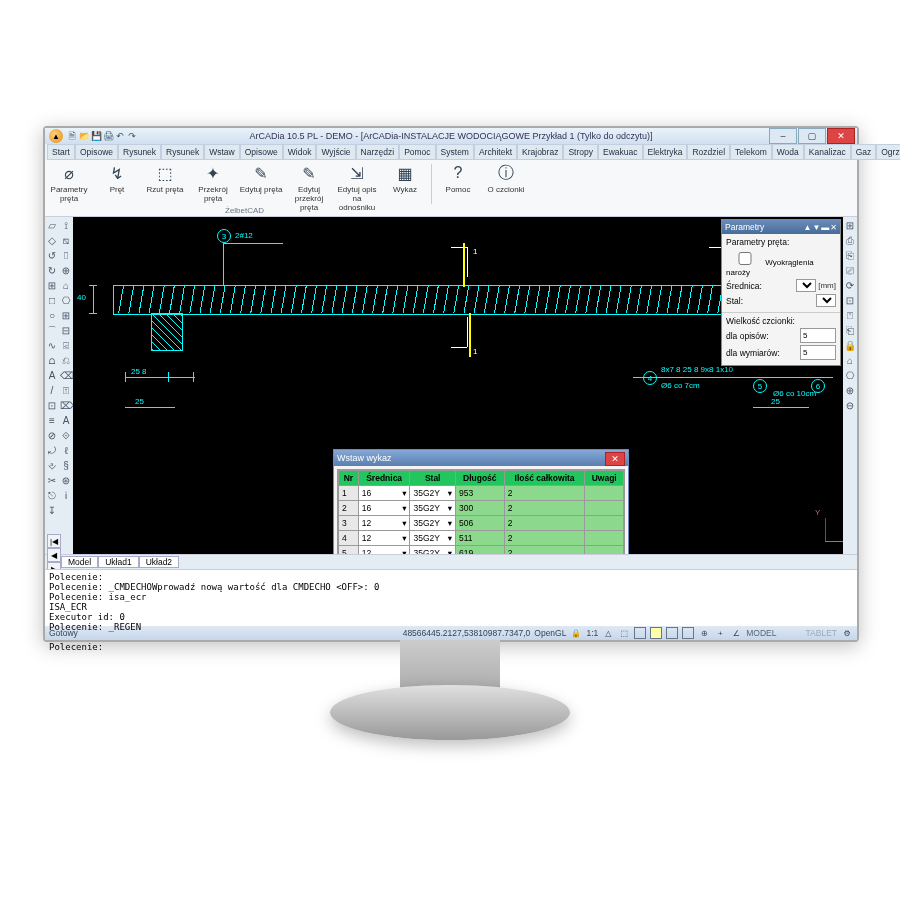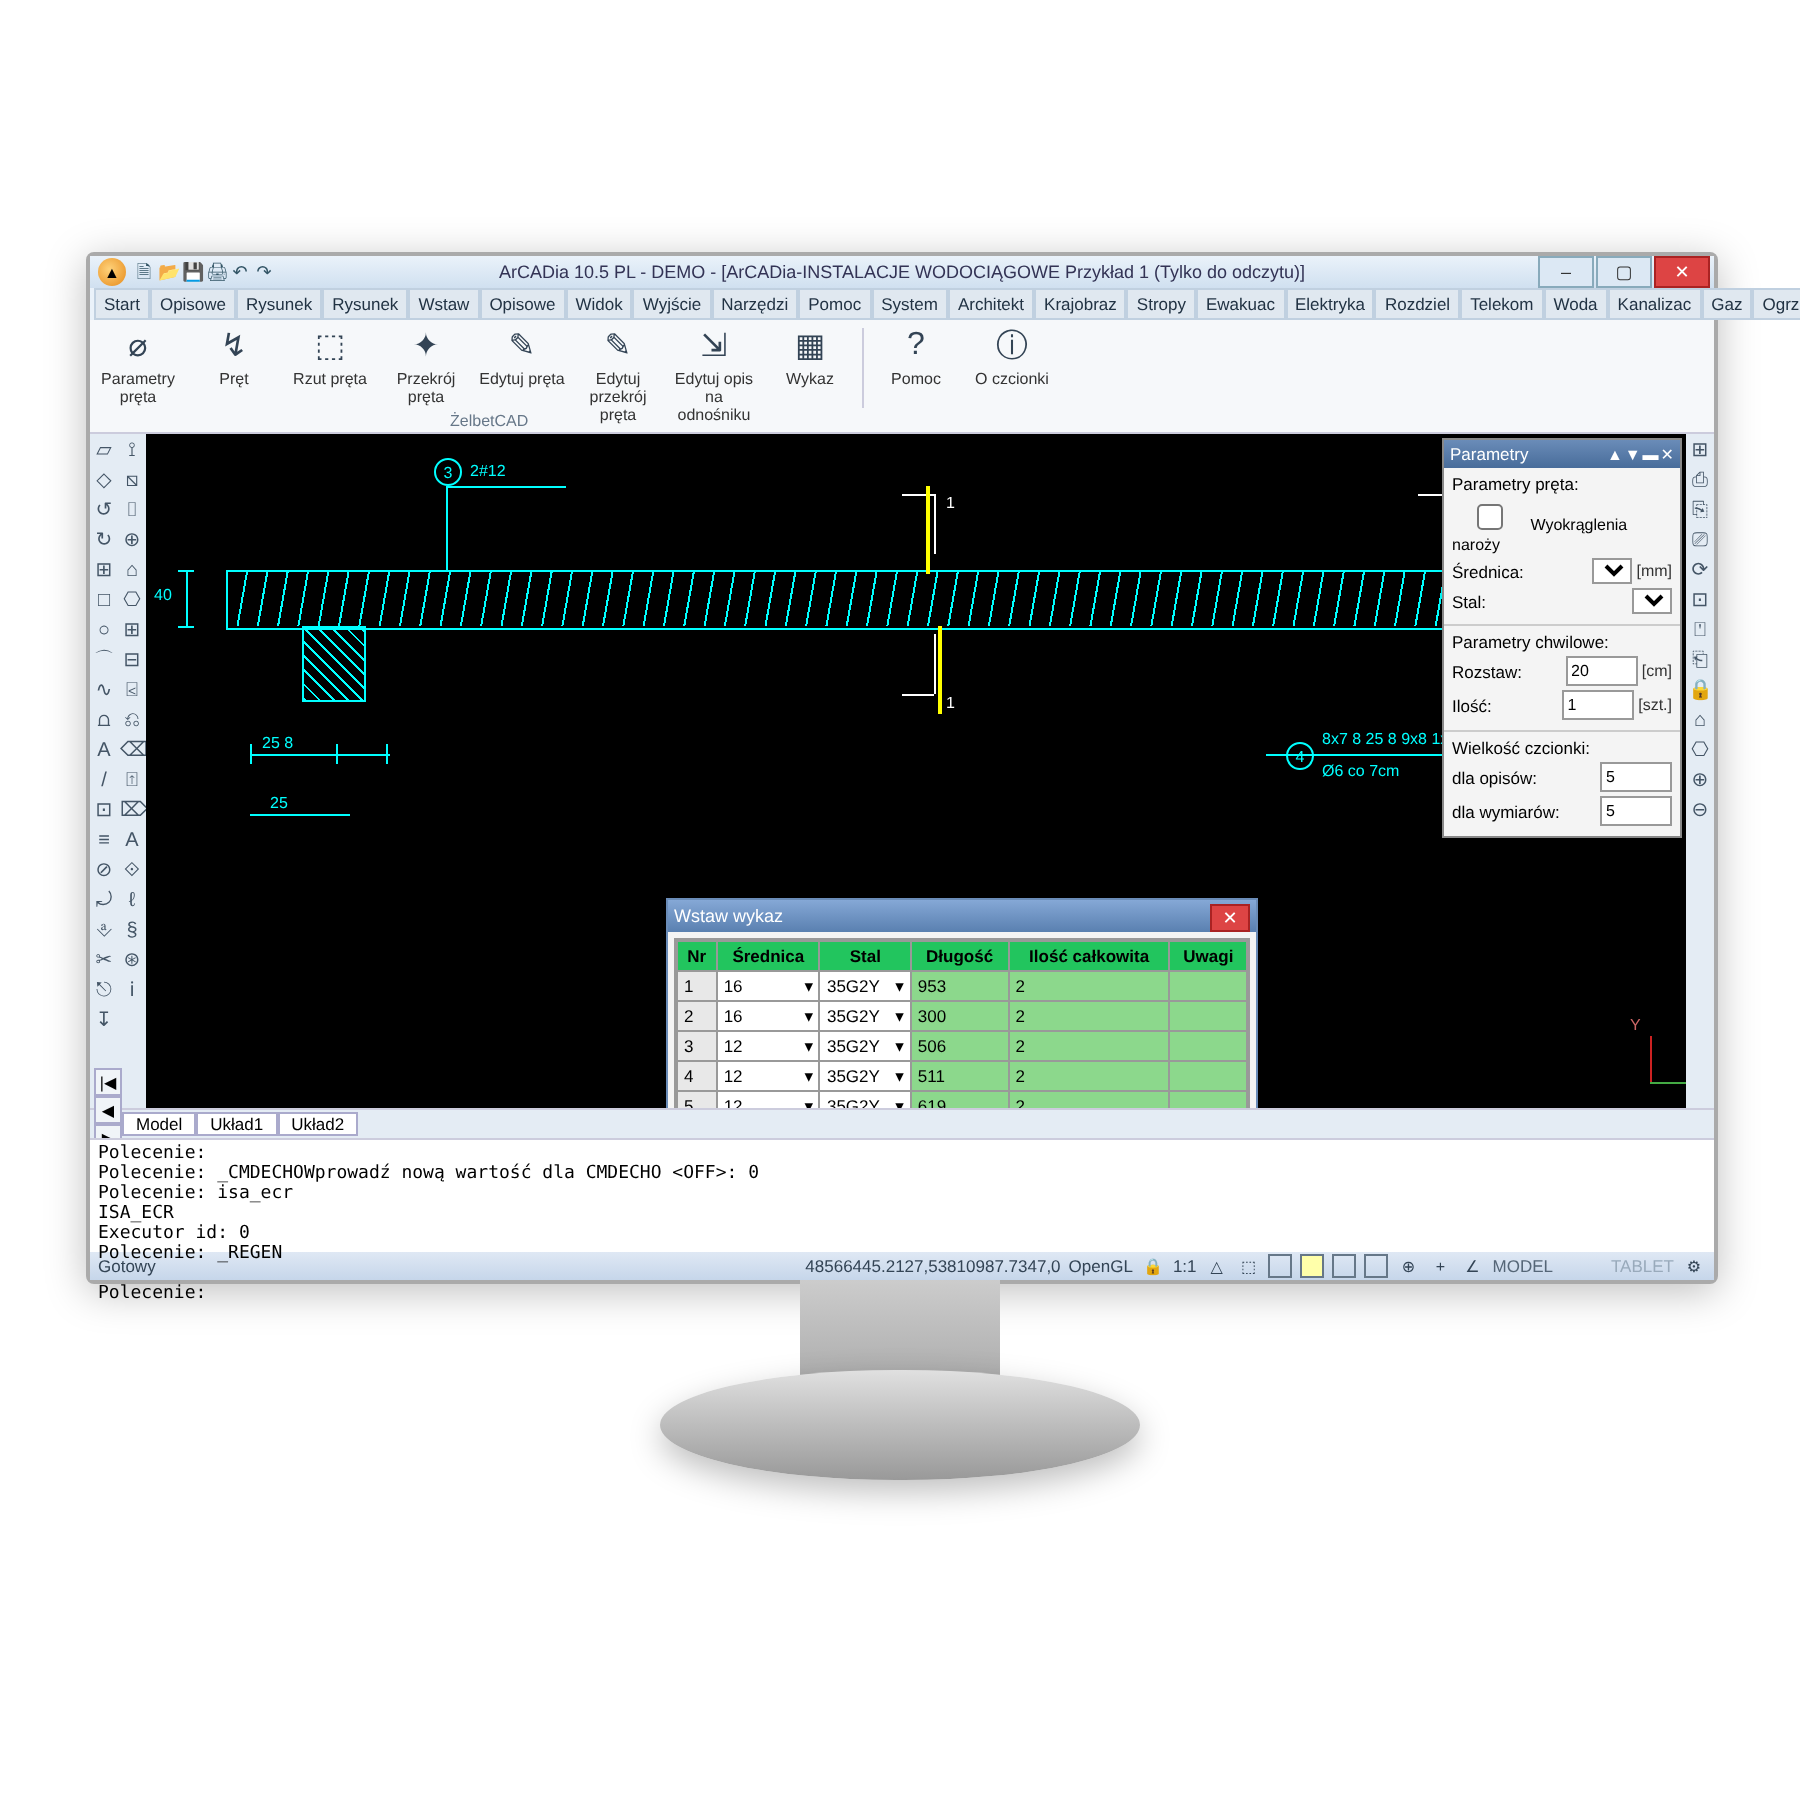--- a/index.html
+++ b/index.html
@@ -311,31 +311,20 @@
               </div>
             <div class="prow">
               <span>Średnica:</span>
               <span><select><option>4.5</option></select> <span class="unit">[mm]</span></span>
             </div>
             <div class="prow">
               <span>Stal:</span>
               <select><option>St0S</option></select>
             </div>
           </div>
-          <div class="psec">
-            <div>Parametry chwilowe:</div>
-            <div class="prow">
-              <span>Rozstaw:</span>
-              <span><input value="20" style=""> <span class="unit">[cm]</span></span>
-            </div>
-            <div class="prow">
-              <span>Ilość:</span>
-              <span><input value="1" style=""> <span class="unit">[szt.]</span></span>
-            </div>
-          </div>
           <div class="psec" style="border-bottom:none;">
             <div>Wielkość czcionki:</div>
             <div class="prow">
                 <span>dla opisów:</span>
                 <input value="5" style="">
               </div>
             <div class="prow">
                 <span>dla wymiarów:</span>
                 <input value="5" style="">
               </div>

